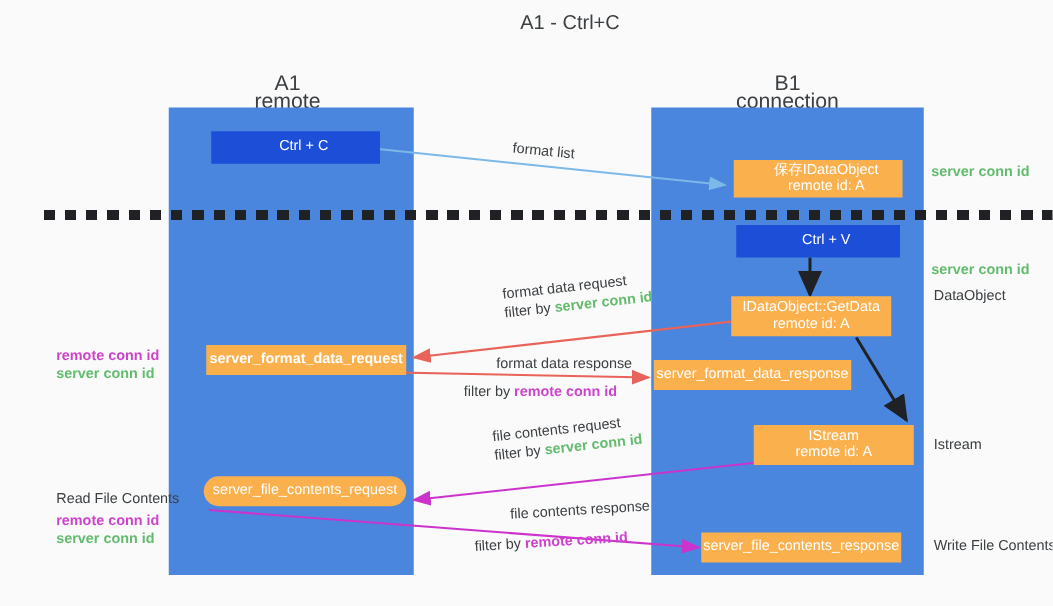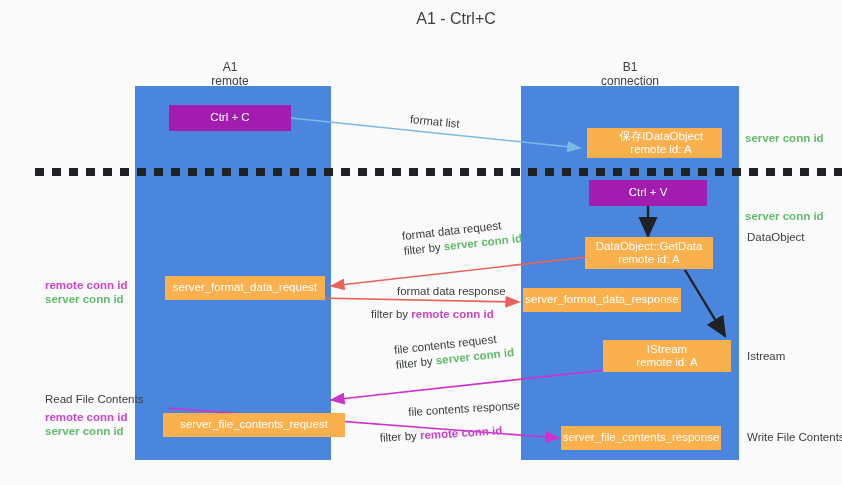--- a/index.html
+++ b/index.html
@@ -7,29 +7,29 @@
     width:842px;height:485px;
     background:#fafafa;
     font-family:"Liberation Sans","DejaVu Sans",sans-serif;
     color:#3c4043;
     overflow:hidden;
   }
   #stage{position:relative;width:842px;height:485px;margin-left:35px;}
   svg#wires{position:absolute;left:0;top:0;width:842px;height:485px;pointer-events:none;}
 
   .panel{position:absolute;background:#4a86dd;}
-  .colhdr{position:absolute;text-align:center;font-size:12px;line-height:14px;color:#3c4043;}
+  .colhdr{position:absolute;text-align:center;font-size:17px;line-height:14px;color:#3c4043;}
   .colhdr .c1{display:block;}
   .colhdr .c2{display:block;}
 
   .title{position:absolute;left:0;top:8px;width:842px;text-align:center;font-size:16px;line-height:22px;color:#3c4043;}
 
   .box{position:absolute;display:flex;flex-direction:column;align-items:center;justify-content:center;
        text-align:center;color:#ffffff;font-size:11.5px;line-height:13.5px;}
-  .box.green{background:#a21caf;}
+  .box.green{background:#1d4ed8;padding-left:13px;}
   .box.orange{background:#fbb04e;}
   .box .l2{display:block;}
 
   .note{position:absolute;font-size:11.5px;line-height:15px;color:#3c4043;white-space:nowrap;}
   .note.rot{transform-origin:left center;}
   .green-t{color:#63bb6e;font-weight:bold;}
   .purple-t{color:#cc44cc;font-weight:bold;}
   .plain{color:#3c4043;font-weight:normal;}
 
   .sidelbl{position:absolute;font-size:11.5px;line-height:15px;white-space:nowrap;}
@@ -97,38 +97,38 @@
   <div class="box orange" style="left:552px;top:128px;width:122px;height:30px;padding-left:13px;">
     <span>保存IDataObject</span>
     <span class="l2">remote id: A</span>
   </div>
 
   <div class="box green" style="left:554px;top:180px;width:118px;height:26px;">
     <span>Ctrl + V</span>
   </div>
 
   <div class="box orange" style="left:550px;top:237px;width:128px;height:32px;">
-    <span>DataObject::GetData</span>
+    <span>IDataObject::GetData</span>
     <span class="l2">remote id: A</span>
   </div>
 
-  <div class="box orange" style="left:130px;top:276px;width:160px;height:24px;">
+  <div class="box orange" style="left:130px;top:276px;width:160px;height:24px;font-weight:bold;">
     <span>server_format_data_request</span>
   </div>
 
   <div class="box orange" style="left:488px;top:288px;width:158px;height:24px;">
     <span>server_format_data_response</span>
   </div>
 
   <div class="box orange" style="left:568px;top:340px;width:128px;height:32px;">
     <span>IStream</span>
     <span class="l2">remote id: A</span>
   </div>
 
-  <div class="box orange" style="left:128px;top:413px;width:182px;height:24px;">
+  <div class="box orange" style="left:128px;top:381px;width:162px;height:24px;border-radius:12px;">
     <span>server_file_contents_request</span>
   </div>
 
   <div class="box orange" style="left:526px;top:426px;width:160px;height:24px;">
     <span>server_file_contents_response</span>
   </div>
 
   <div class="note rot" style="left:375px;top:112px;transform:rotate(5.5deg);">
     <span>format list</span>
   </div>

